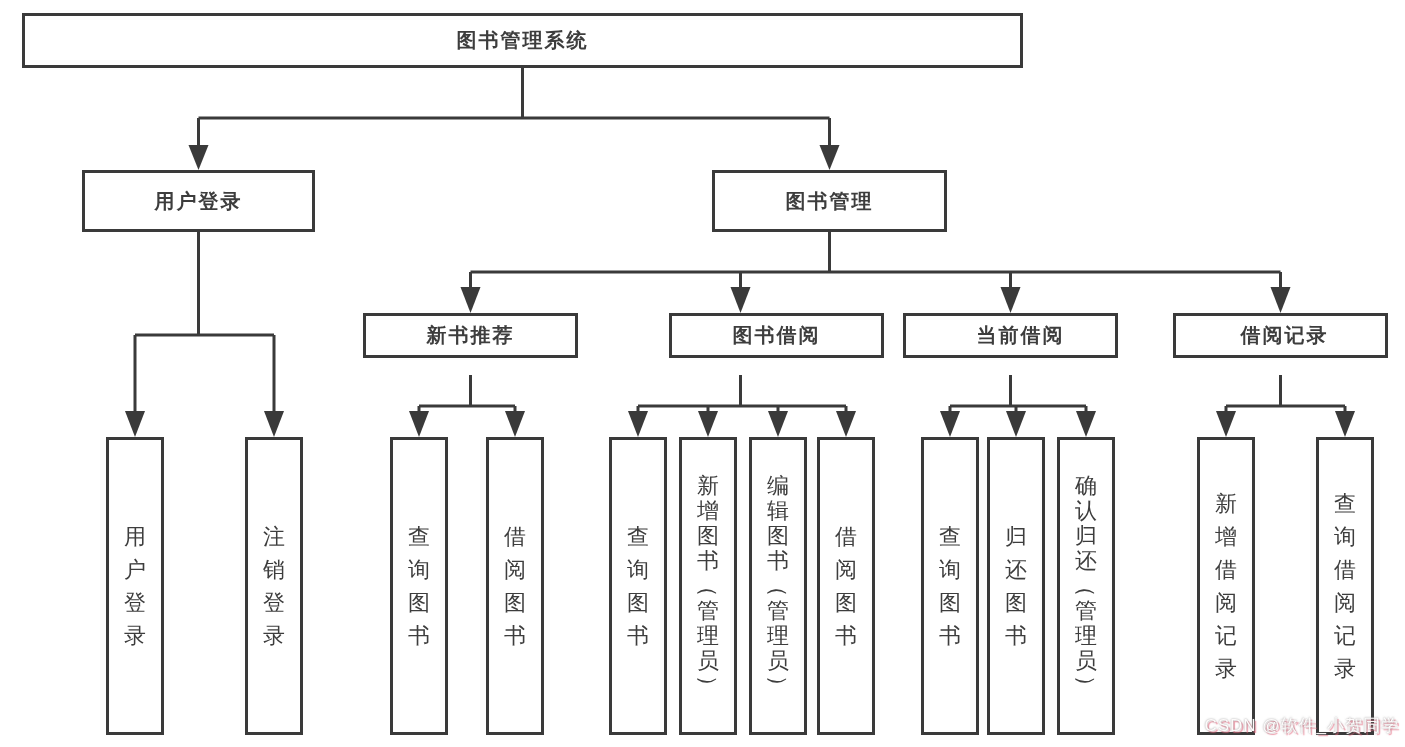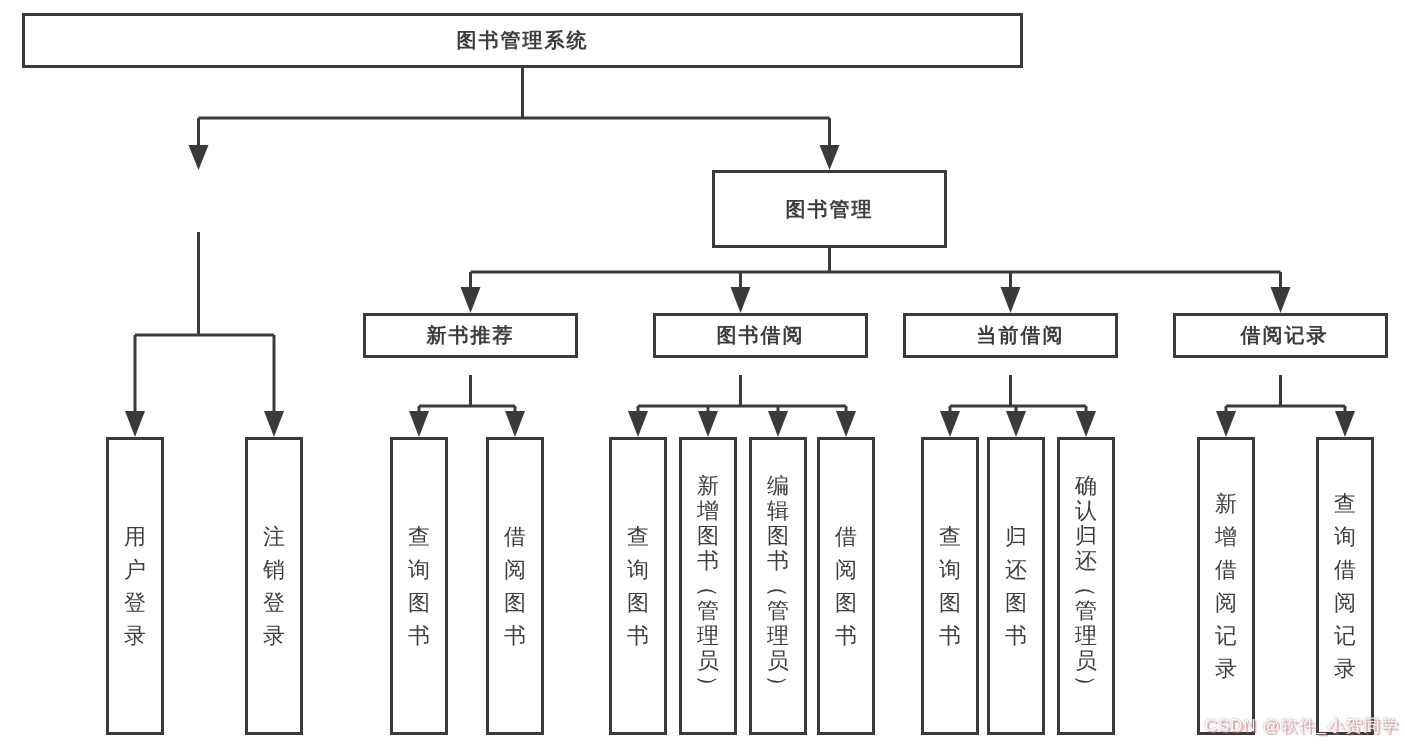--- a/index.html
+++ b/index.html
@@ -31,24 +31,24 @@
     align-items: center;
     justify-content: center;
     color: #3d3d3d;
     font-size: 20px;
     letter-spacing: 2px;
     white-space: nowrap;
     font-weight: bold;
   }
   .box.root  { left: 22px;  top: 13px;  width: 1001px; height: 55px; }
   .box.l1a   { left: 82px;  top: 170px; width: 233px;  height: 62px; }
-  .box.l1b   { left: 712px; top: 170px; width: 235px;  height: 78px; }
+  .box.l1b   { left: 712px; top: 170px; width: 235px;  height: 62px; }
   .box.l2    { top: 313px;  width: 215px; height: 45px; }
   .box.l2.p1 { left: 363px; }
-  .box.l2.p2 { left: 653px; }
+  .box.l2.p2 { left: 669px; }
   .box.l2.p3 { left: 903px; padding-left: 20px; }
   .box.l2.p4 { left: 1173px; padding-left: 8px; }
   .leaf {
     position: absolute;
     box-sizing: border-box;
     top: 437px;
     width: 58px;
     height: 298px;
     border: 3px solid #3a3a3a;
     background: #ffffff;
@@ -114,20 +114,23 @@
       <polygon points="1076,411 1096,411 1086,437"></polygon>
       <polygon points="1216,411 1236,411 1226,437"></polygon>
       <polygon points="1335,411 1355,411 1345,437"></polygon>
     </g>
   </svg>
 
   <div class="box root">
     <span>图书管理系统</span>
   </div>
 
+  <div class="box l1a">
+    <span>用户登录</span>
+  </div>
   <div class="box l1b">
     <span>图书管理</span>
   </div>
 
   <div class="box l2 p1">
     <span>新书推荐</span>
   </div>
   <div class="box l2 p2">
     <span>图书借阅</span>
   </div>

